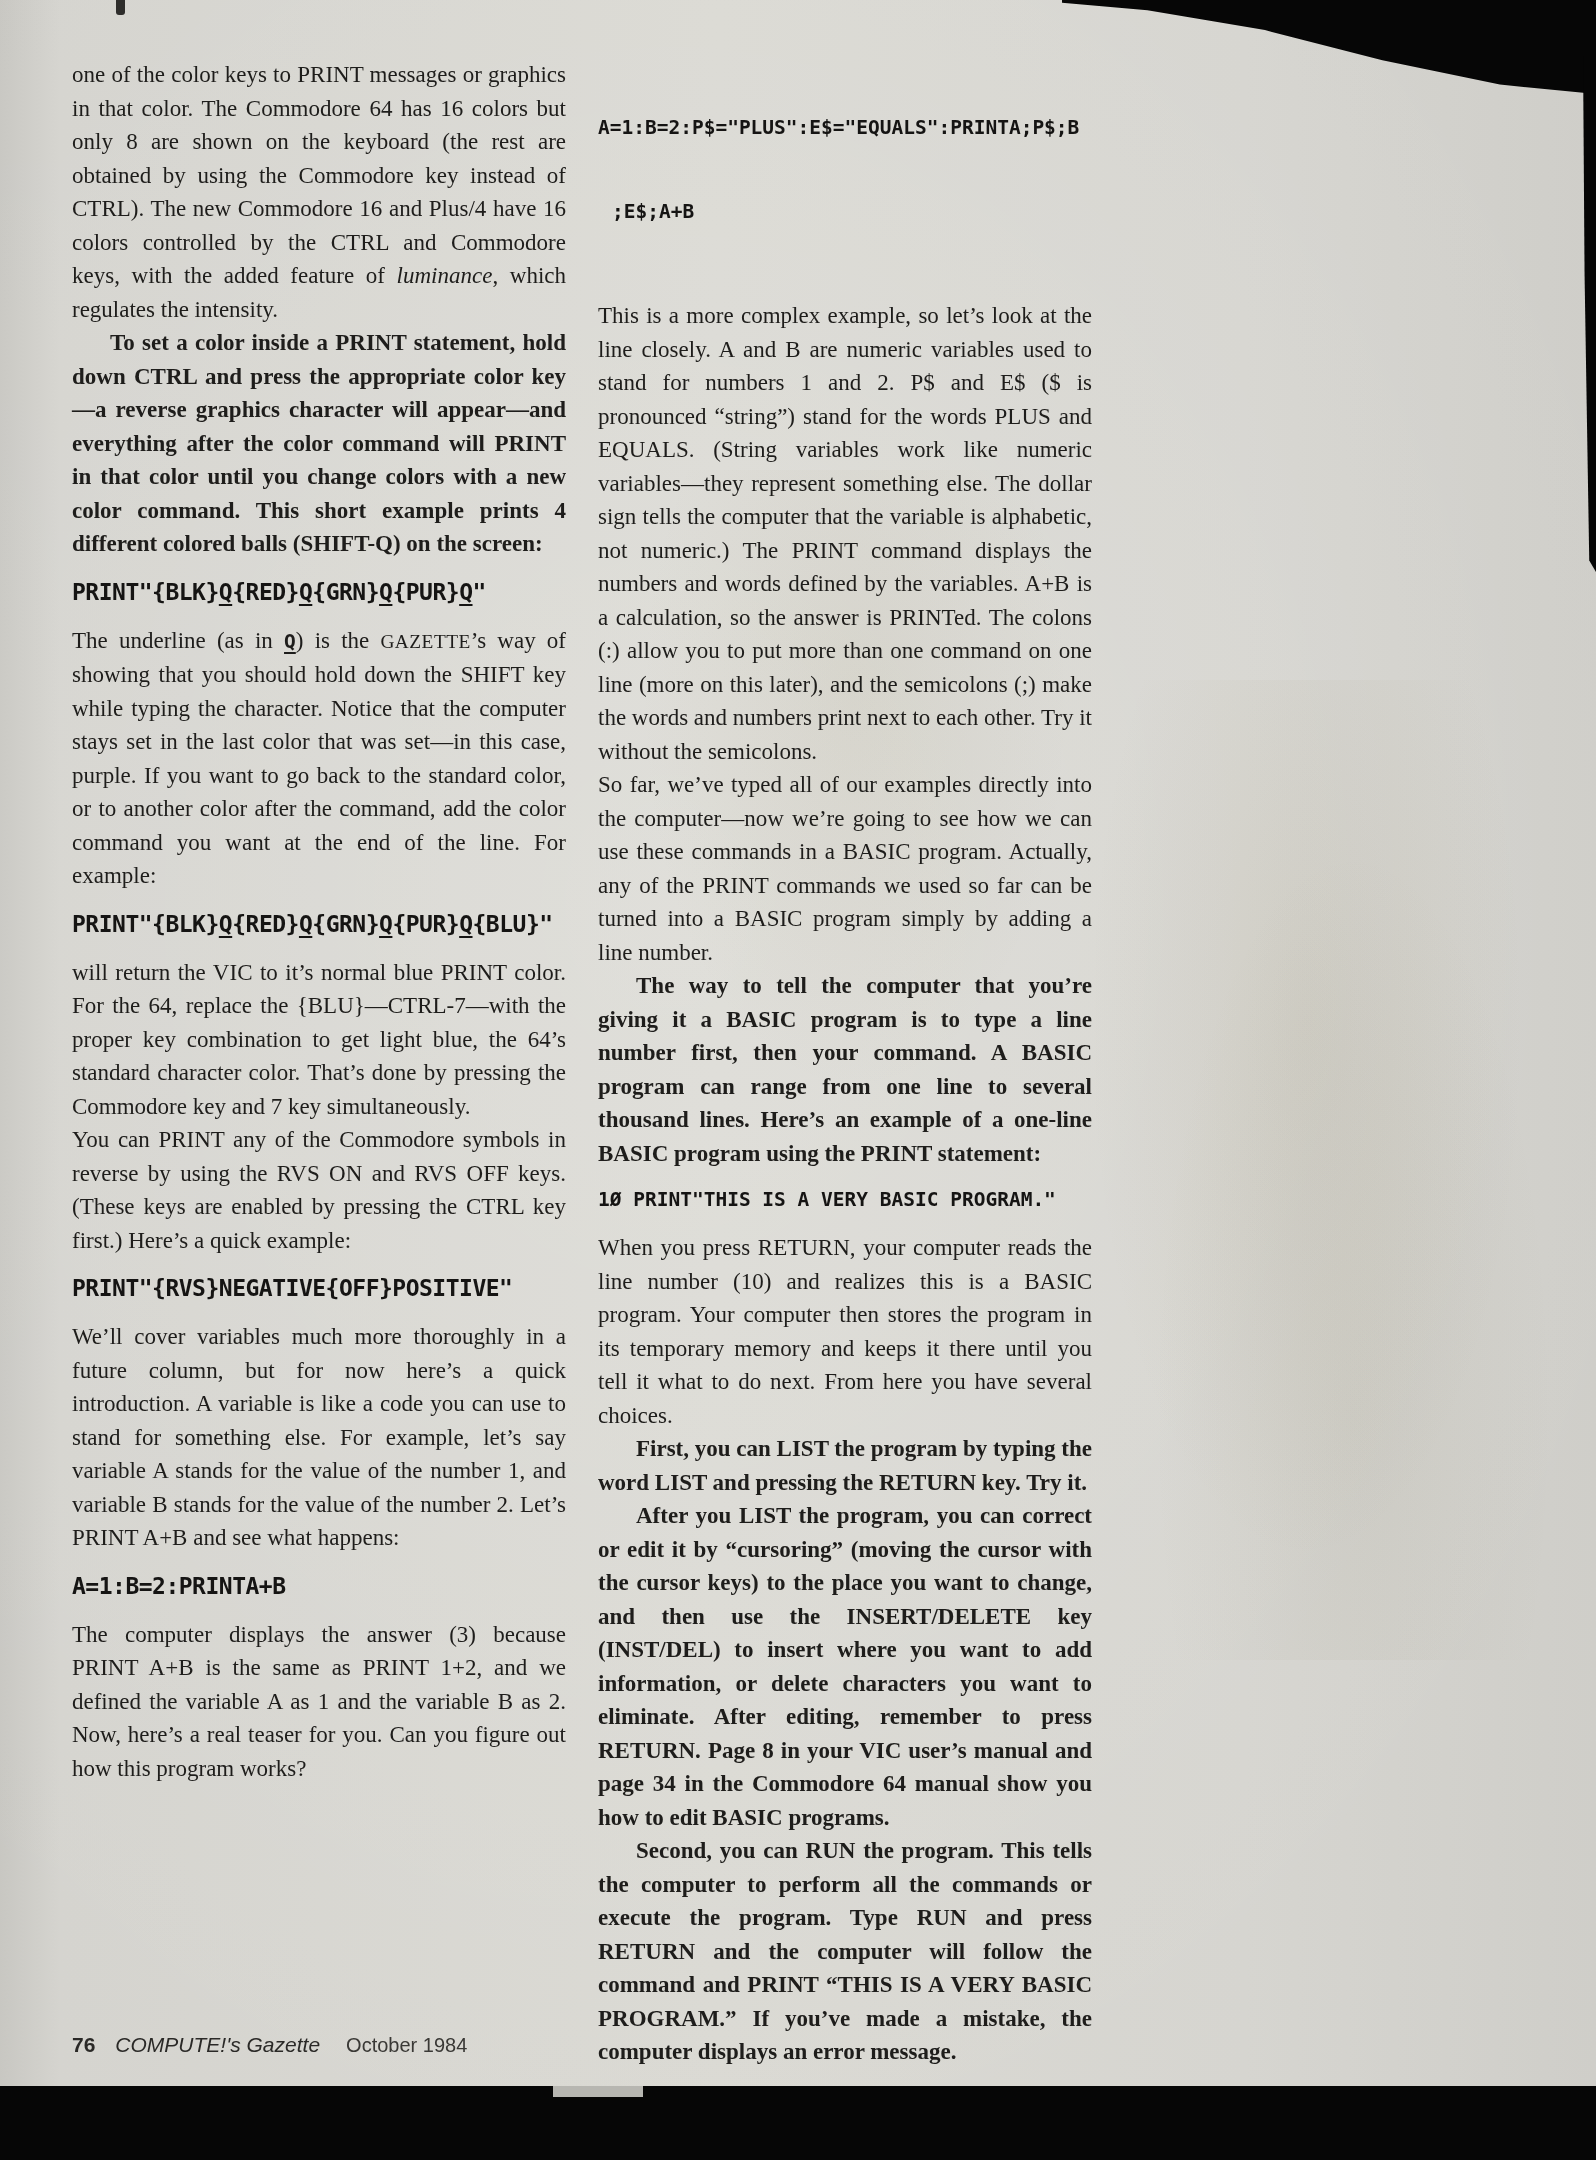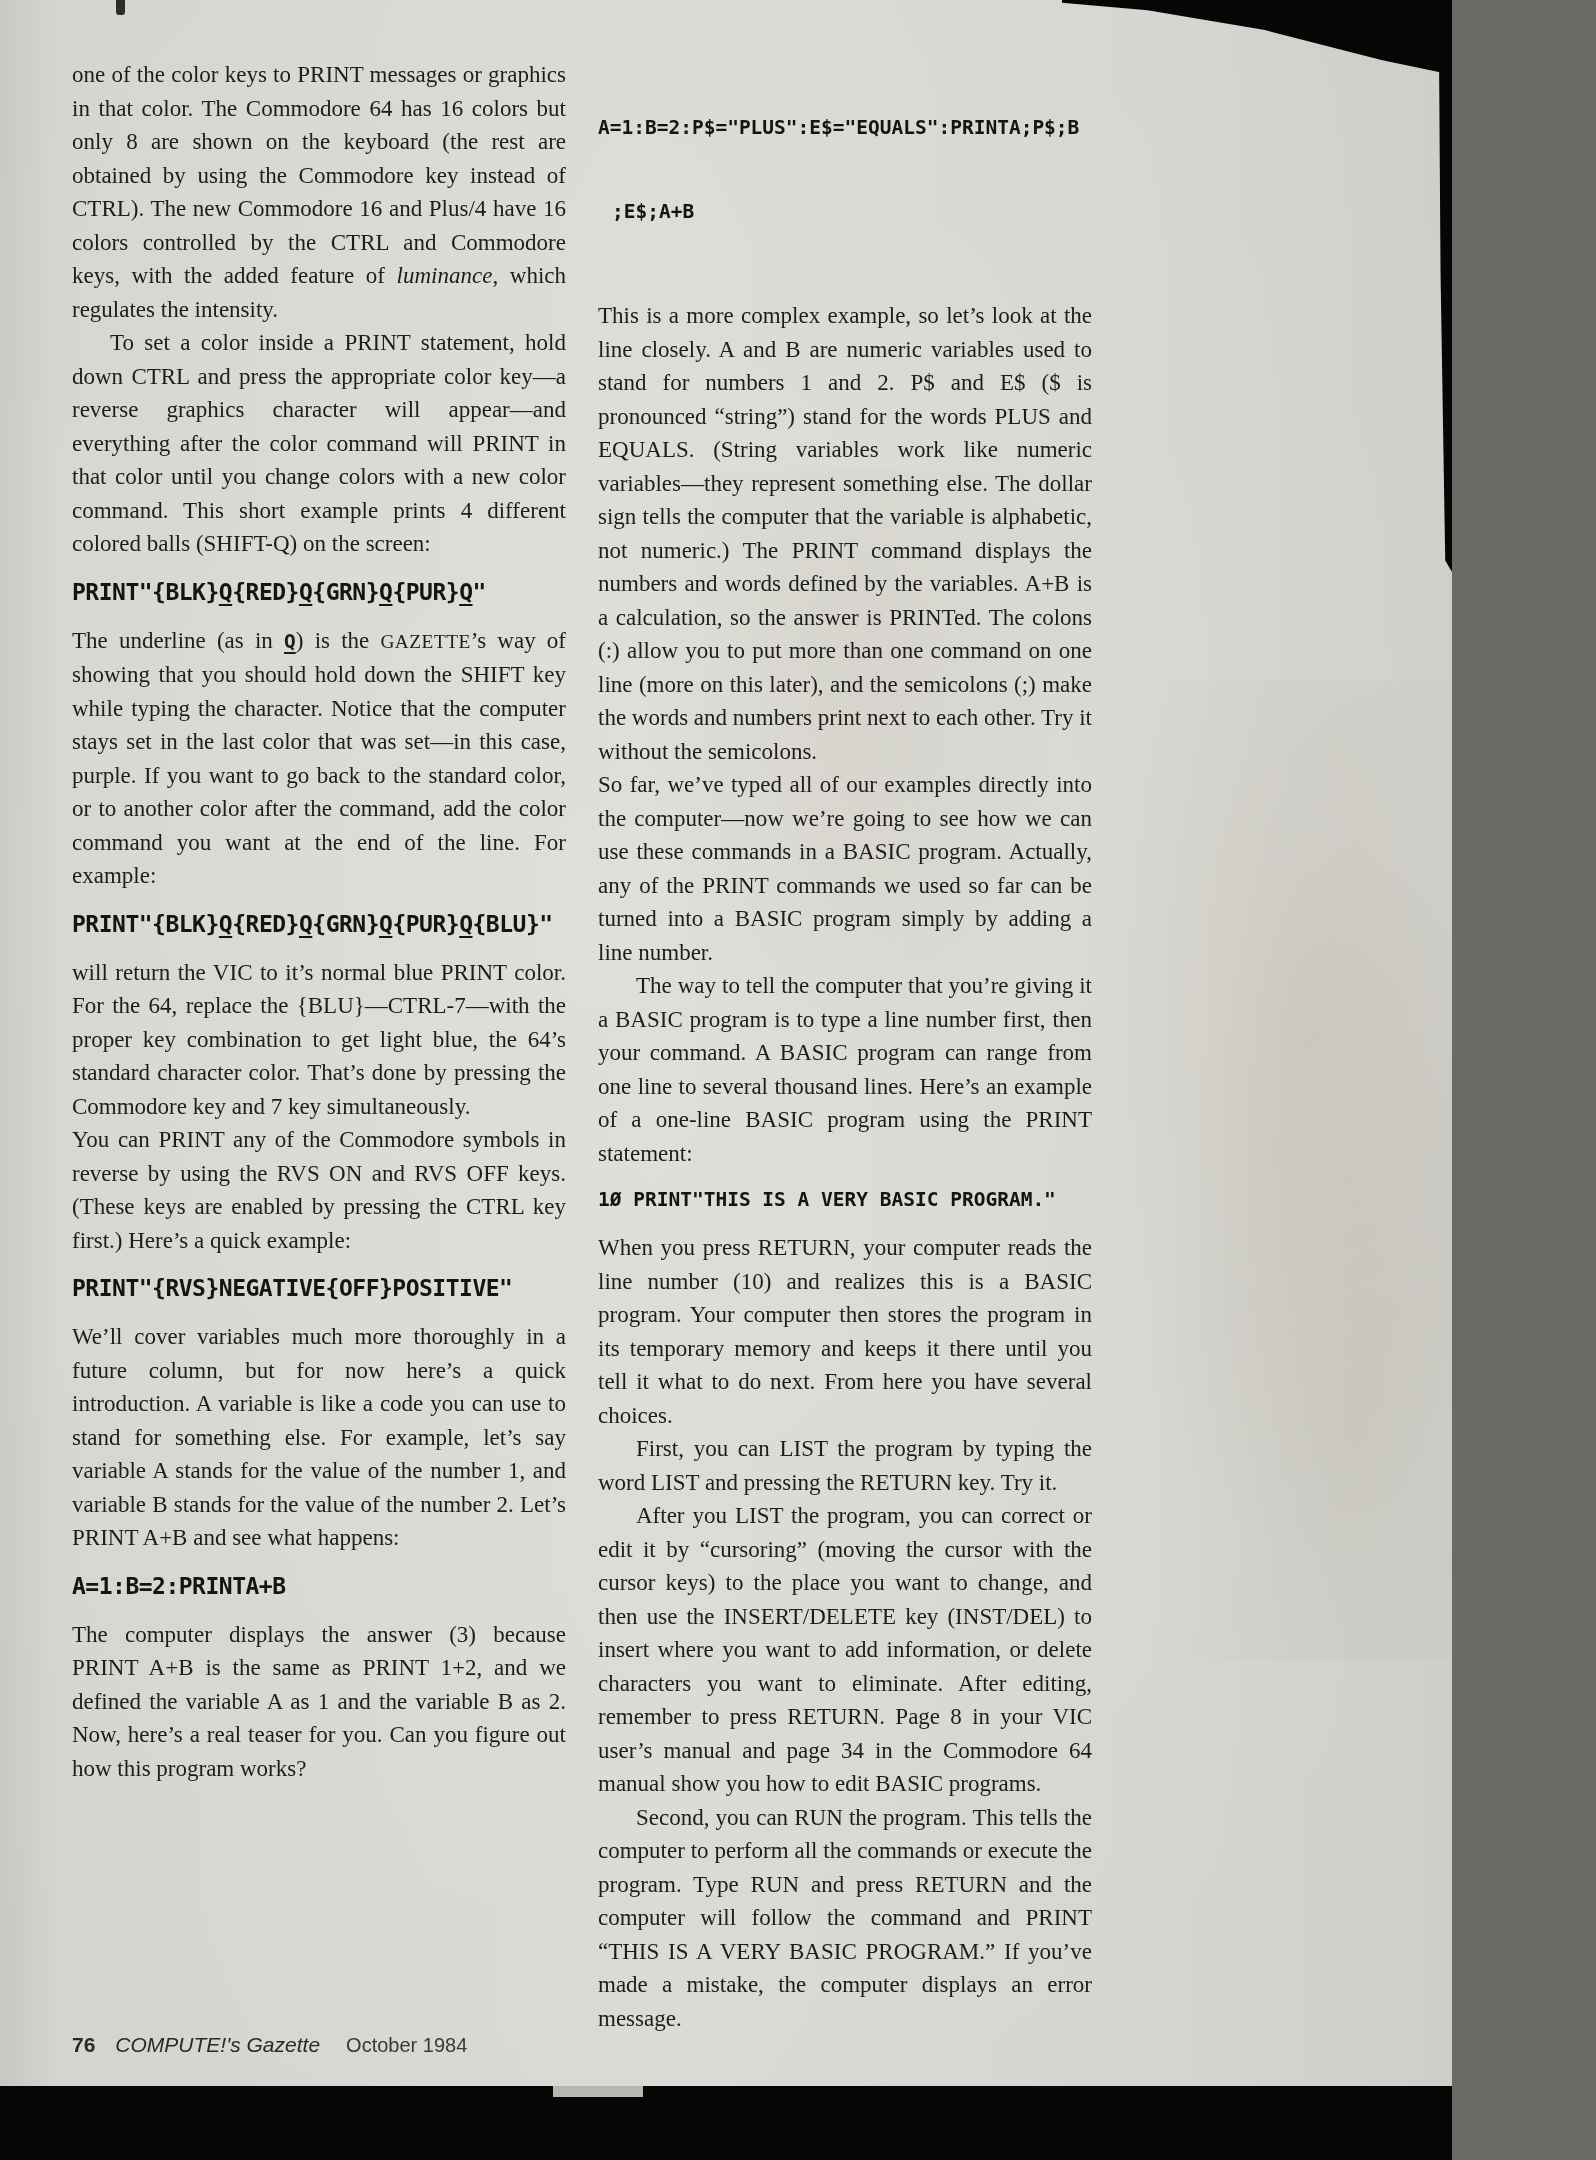--- a/index.html
+++ b/index.html
@@ -4,21 +4,21 @@
 <style>
   * { box-sizing: border-box; }
   html, body { margin: 0; padding: 0; }
   body {
     width: 1596px; height: 2160px;
     background: #6a6a66;
     font-family: "Liberation Serif", serif;
   }
   .page {
     position: relative;
-    width: 1452px; height: 2160px;
+    width: 1596px; height: 2160px;
     overflow: hidden;
     background-color: #d7d6d1;
     background-image:
       radial-gradient(ellipse 1500px 1900px at 42% 42%, rgba(255,255,255,0.16), rgba(255,255,255,0) 70%),
       linear-gradient(90deg, #c8c7c2 0px, #d5d4cf 60px, #dad9d3 45%, #d6d5d0 78%, #cfcec9 100%);
   }
 
   
   .col {
     position: absolute;
@@ -26,21 +26,21 @@
     color: #1e1d1b;
     font-size: 23px;
     line-height: 33.5px;
     text-align: justify;
     text-align-last: left;
     hyphens: auto; -webkit-hyphens: auto;
   }
   .col-left  { left: 72px;  top: 58px; }
   .col-right { left: 598px; top: 58px; }
   .col p { margin: 0; }
-  p.ind { text-indent: 38px; }
+  p.ind { text-indent: 38px; font-weight: bold; }
 
   
   .code {
     font-family: "DejaVu Sans Mono", monospace;
     font-weight: bold;
     font-size: 23px;
     line-height: 30px;
     letter-spacing: -0.5px;
     margin: 16px 0 17px;
     color: #151413;

